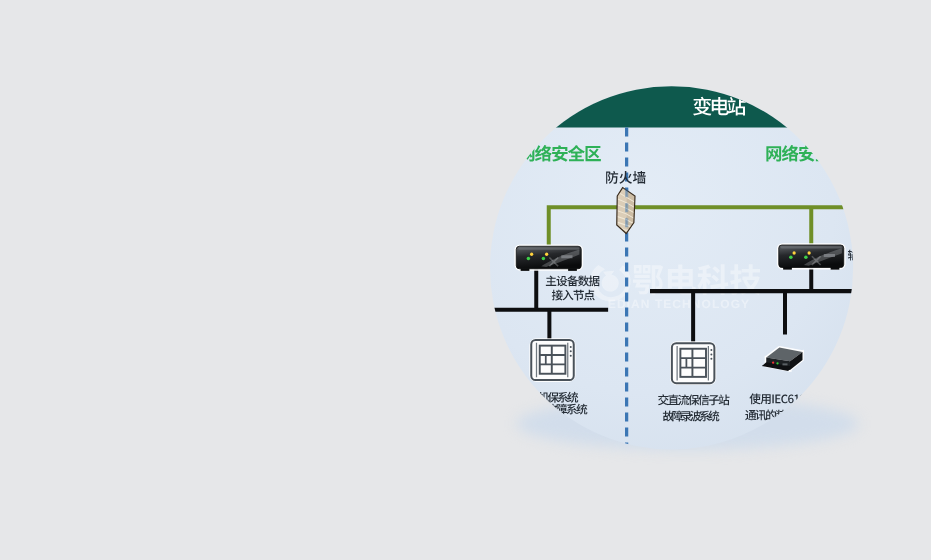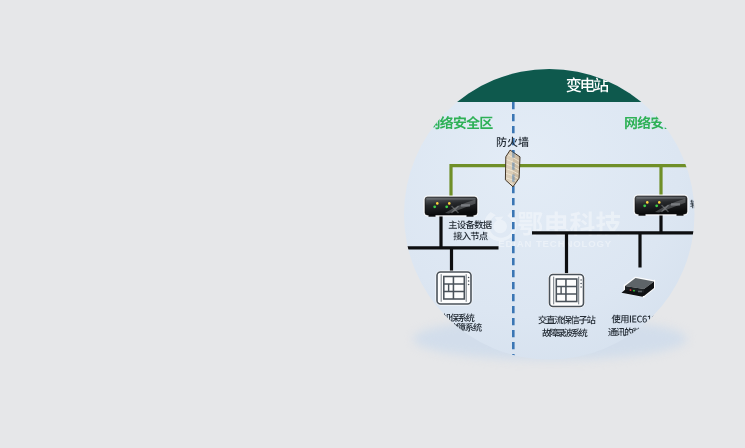--- a/index.html
+++ b/index.html
@@ -1,19 +1,19 @@
 <!DOCTYPE html>
 <html><head><meta charset="utf-8">
 <style>
   html,body{margin:0;padding:0;}
   body{width:745px;height:448px;background:#e6e7e9;overflow:hidden;position:relative;
        font-family:"Liberation Sans", sans-serif;}
   .halo{position:absolute;left:413px;top:318px;width:274px;height:42px;border-radius:50%;
         background:rgba(203,218,236,0.72);filter:blur(5px);}
-  .circ{position:absolute;left:404px;top:69px;width:291px;height:291px;}
+  .circ{position:absolute;left:392px;top:69px;width:291px;height:291px;}
 </style></head>
 <body>
   <div class="halo"></div>
   <div class="circ"><svg width="291" height="291" viewBox="0 0 291 291">
       <defs>
         <clipPath id="cc">
           <circle cx="145.25" cy="145.25" r="145.25"></circle>
         </clipPath>
         <radialGradient id="bg" cx="42%" cy="32%" r="75%">
           <stop offset="0%" stop-color="#e3ecf6"></stop>

